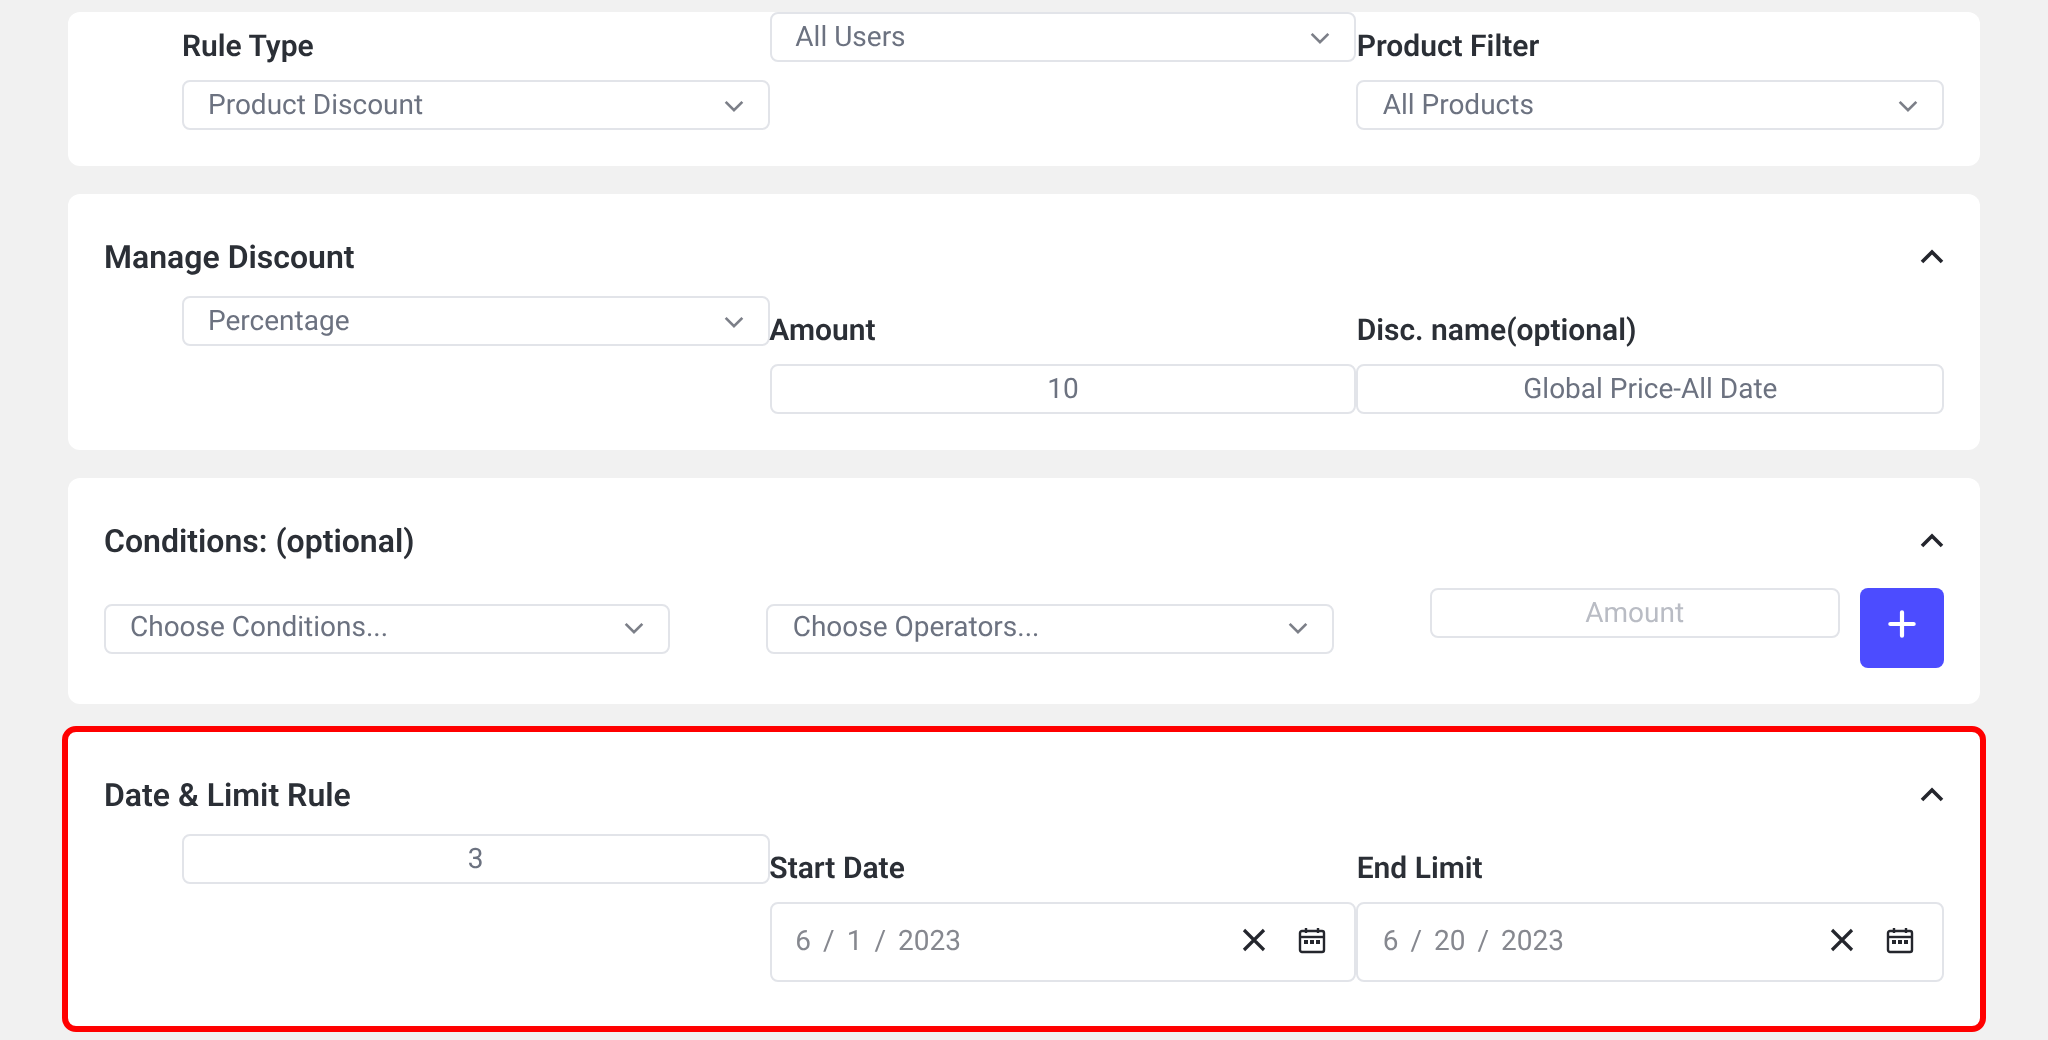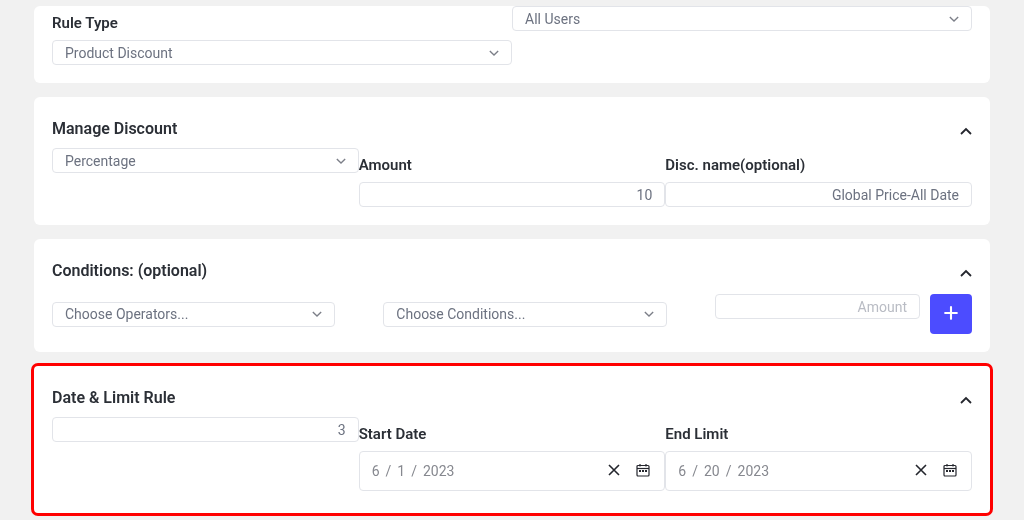--- a/index.html
+++ b/index.html
@@ -19,53 +19,54 @@
   .panel {
     background: #ffffff;
     border-radius: 6px;
     padding: 10px 18px 18px 18px;
     margin-bottom: 14px;
   }
   .panel.tight-top { padding-top: 0; }
   .row {
     display: flex;
     margin-top: 6px;
+    margin-left: 39px;
   }
   .col { flex: 1; display: flex; flex-direction: column; }
   .label {
     font-weight: 600;
     font-size: 15px;
     color: #2b2f36;
     margin-top: 8px;
     margin-bottom: 8px;
   }
   .section-title {
     font-weight: 600;
     font-size: 16px;
     color: #2b2f36;
     padding-top: 12px;
     padding-bottom: 4px;
     display: flex;
-    align-items: flex-end;
+    align-items: center;
     justify-content: space-between;
   }
   .select, .input {
     height: 25px;
     border: 1px solid #e2e4e9;
     border-radius: 4px;
     background: #ffffff;
     padding: 0 12px;
     display: flex;
     align-items: center;
     justify-content: space-between;
     color: #6c7280;
     font-size: 14px;
     cursor: pointer;
   }
-  .input { cursor: text; justify-content: flex-end; }
+  .input { cursor: text; justify-content: center; }
   .input .placeholder { color: #b9bcc4; }
   .select .caret {
     width: 10px; height: 10px;
     display: inline-flex; align-items: center; justify-content: center;
   }
   .caret svg, .chev svg, .xicon svg, .calicon svg, .plus svg { display: block; }
   .chev { width: 12px; height: 12px; display:inline-flex; }
   .btn-add {
     width: 42px; height: 40px;
     background: #4c4cff;
@@ -124,20 +125,31 @@
       <div class="col">
         <div class="select">
           <span>All Users</span>
           <span class="caret">
             <svg viewBox="0 0 12 12" width="10" height="10">
                 <path d="M1 3.5 L6 8.5 L11 3.5" fill="none" stroke="#7c7f88" stroke-width="1.6"></path>
               </svg>
           </span>
         </div>
       </div>
+      <div class="col">
+        <div class="label">Product Filter</div>
+        <div class="select">
+          <span>All Products</span>
+          <span class="caret">
+            <svg viewBox="0 0 12 12" width="10" height="10">
+                <path d="M1 3.5 L6 8.5 L11 3.5" fill="none" stroke="#7c7f88" stroke-width="1.6"></path>
+              </svg>
+          </span>
+        </div>
+      </div>
     </div>
   </div>
 
   <div class="panel">
     <div class="section-title">
       <span>Manage Discount</span>
       <span class="chev">
         <svg viewBox="0 0 12 12" width="12" height="12">
             <path d="M1 8 L6 3 L11 8" fill="none" stroke="#24262d" stroke-width="1.8"></path>
           </svg>
@@ -173,29 +185,29 @@
     <div class="section-title">
       <span>Conditions: (optional)</span>
       <span class="chev">
         <svg viewBox="0 0 12 12" width="12" height="12">
             <path d="M1 8 L6 3 L11 8" fill="none" stroke="#24262d" stroke-width="1.8"></path>
           </svg>
       </span>
     </div>
     <div class="cond-row">
       <div class="select">
-        <span>Choose Operators...</span>
+        <span>Choose Conditions...</span>
         <span class="caret">
           <svg viewBox="0 0 12 12" width="10" height="10">
               <path d="M1 3.5 L6 8.5 L11 3.5" fill="none" stroke="#7c7f88" stroke-width="1.6"></path>
             </svg>
         </span>
       </div>
       <div class="select">
-        <span>Choose Conditions...</span>
+        <span>Choose Operators...</span>
         <span class="caret">
           <svg viewBox="0 0 12 12" width="10" height="10">
               <path d="M1 3.5 L6 8.5 L11 3.5" fill="none" stroke="#7c7f88" stroke-width="1.6"></path>
             </svg>
         </span>
       </div>
       <div class="cond-amount-wrap">
         <div class="input">
           <span class="placeholder">Amount</span>
         </div>

